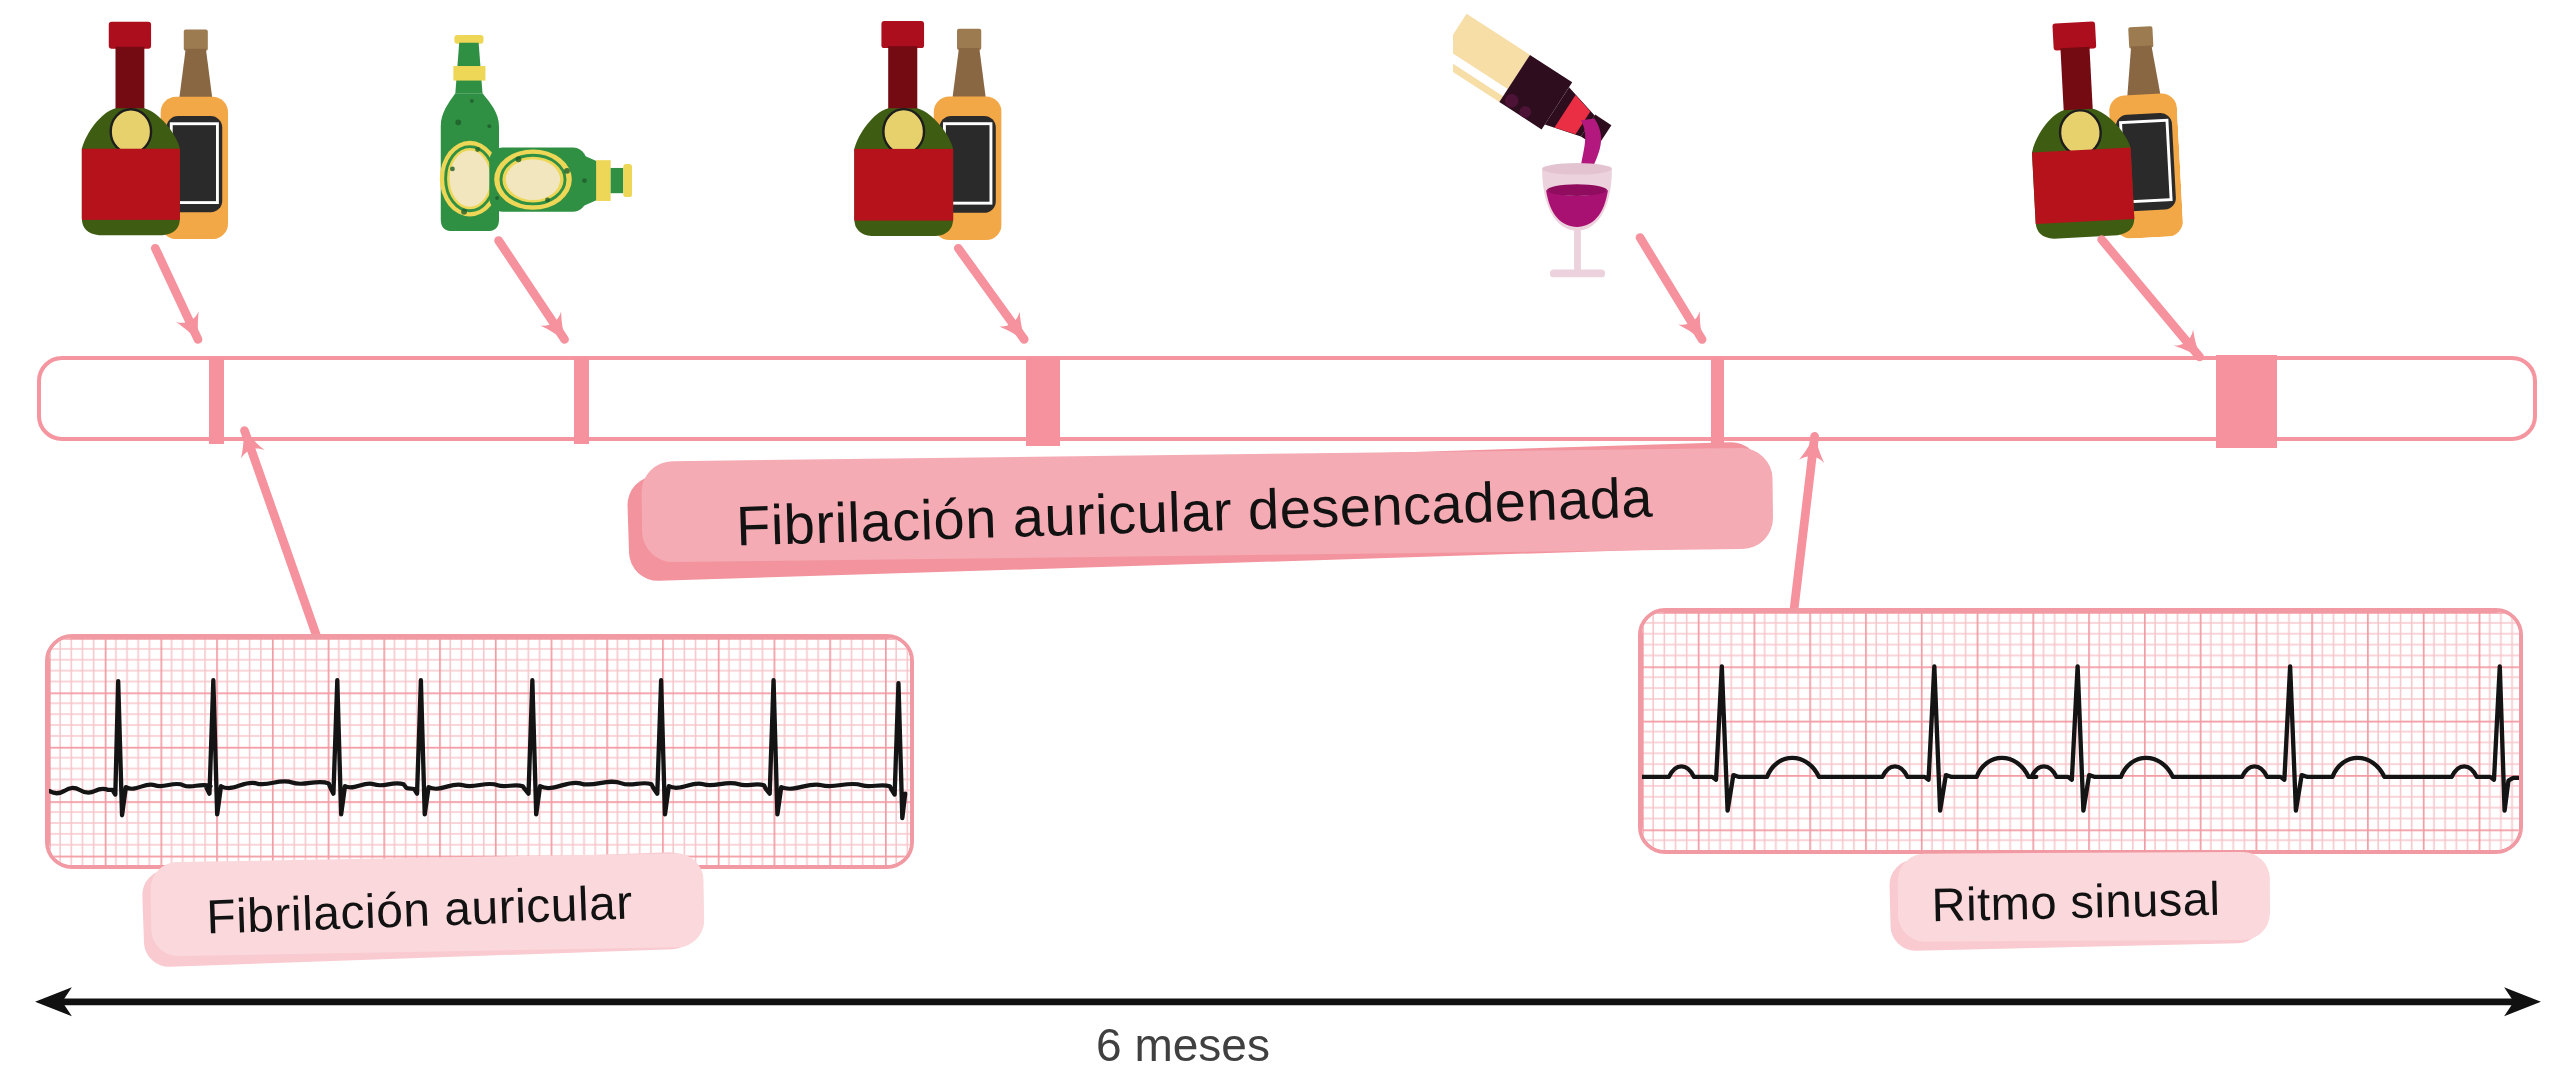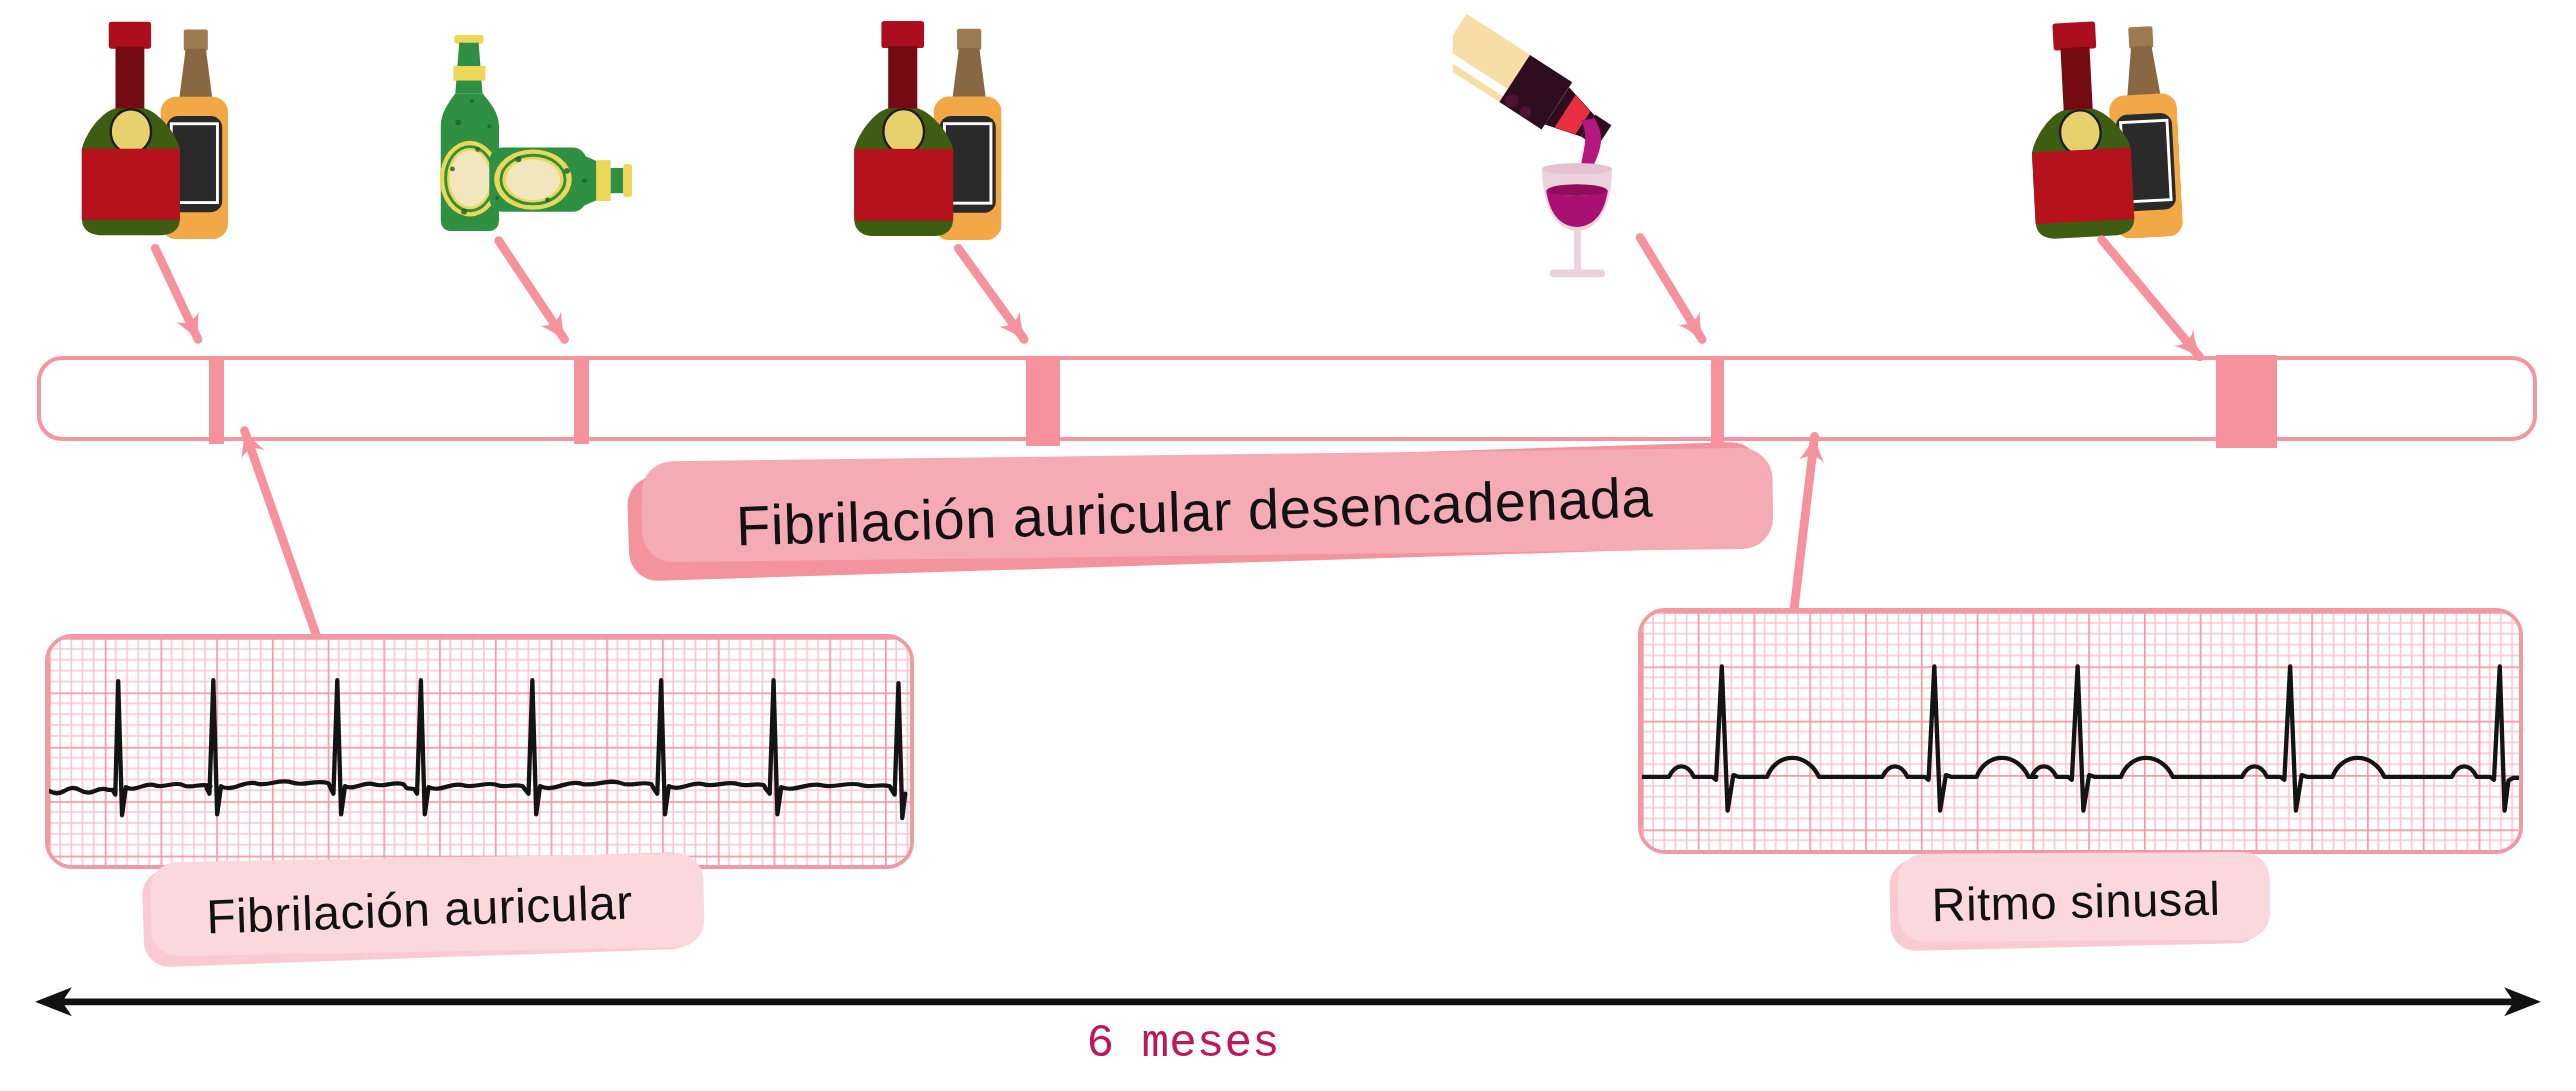--- a/index.html
+++ b/index.html
@@ -57,21 +57,21 @@
   .ecg-left{left:45px;top:634px;width:869px;height:235px;}
   .ecg-right{left:1638px;top:608px;width:885px;height:246px;}
   .ecg svg{display:block;width:100%;height:100%;}
 
   
   .overlay{position:absolute;left:0;top:0;width:2576px;height:1091px;z-index:2;pointer-events:none;}
 
   
   .duration-label{
     position:absolute;left:989px;top:1018px;width:388px;text-align:center;
-    font-size:46px;color:#be185d;z-index:5;font-family:Liberation Mono, monospace;
+    font-size:46px;color:#404040;z-index:5;
   }
 </style>
 </head>
 <body>
 
 <div class="canvas">
 
   <svg width="0" height="0" style="position:absolute" aria-hidden="true">
     <defs>
       <symbol id="liquor-pair" viewBox="0 0 156 228">

